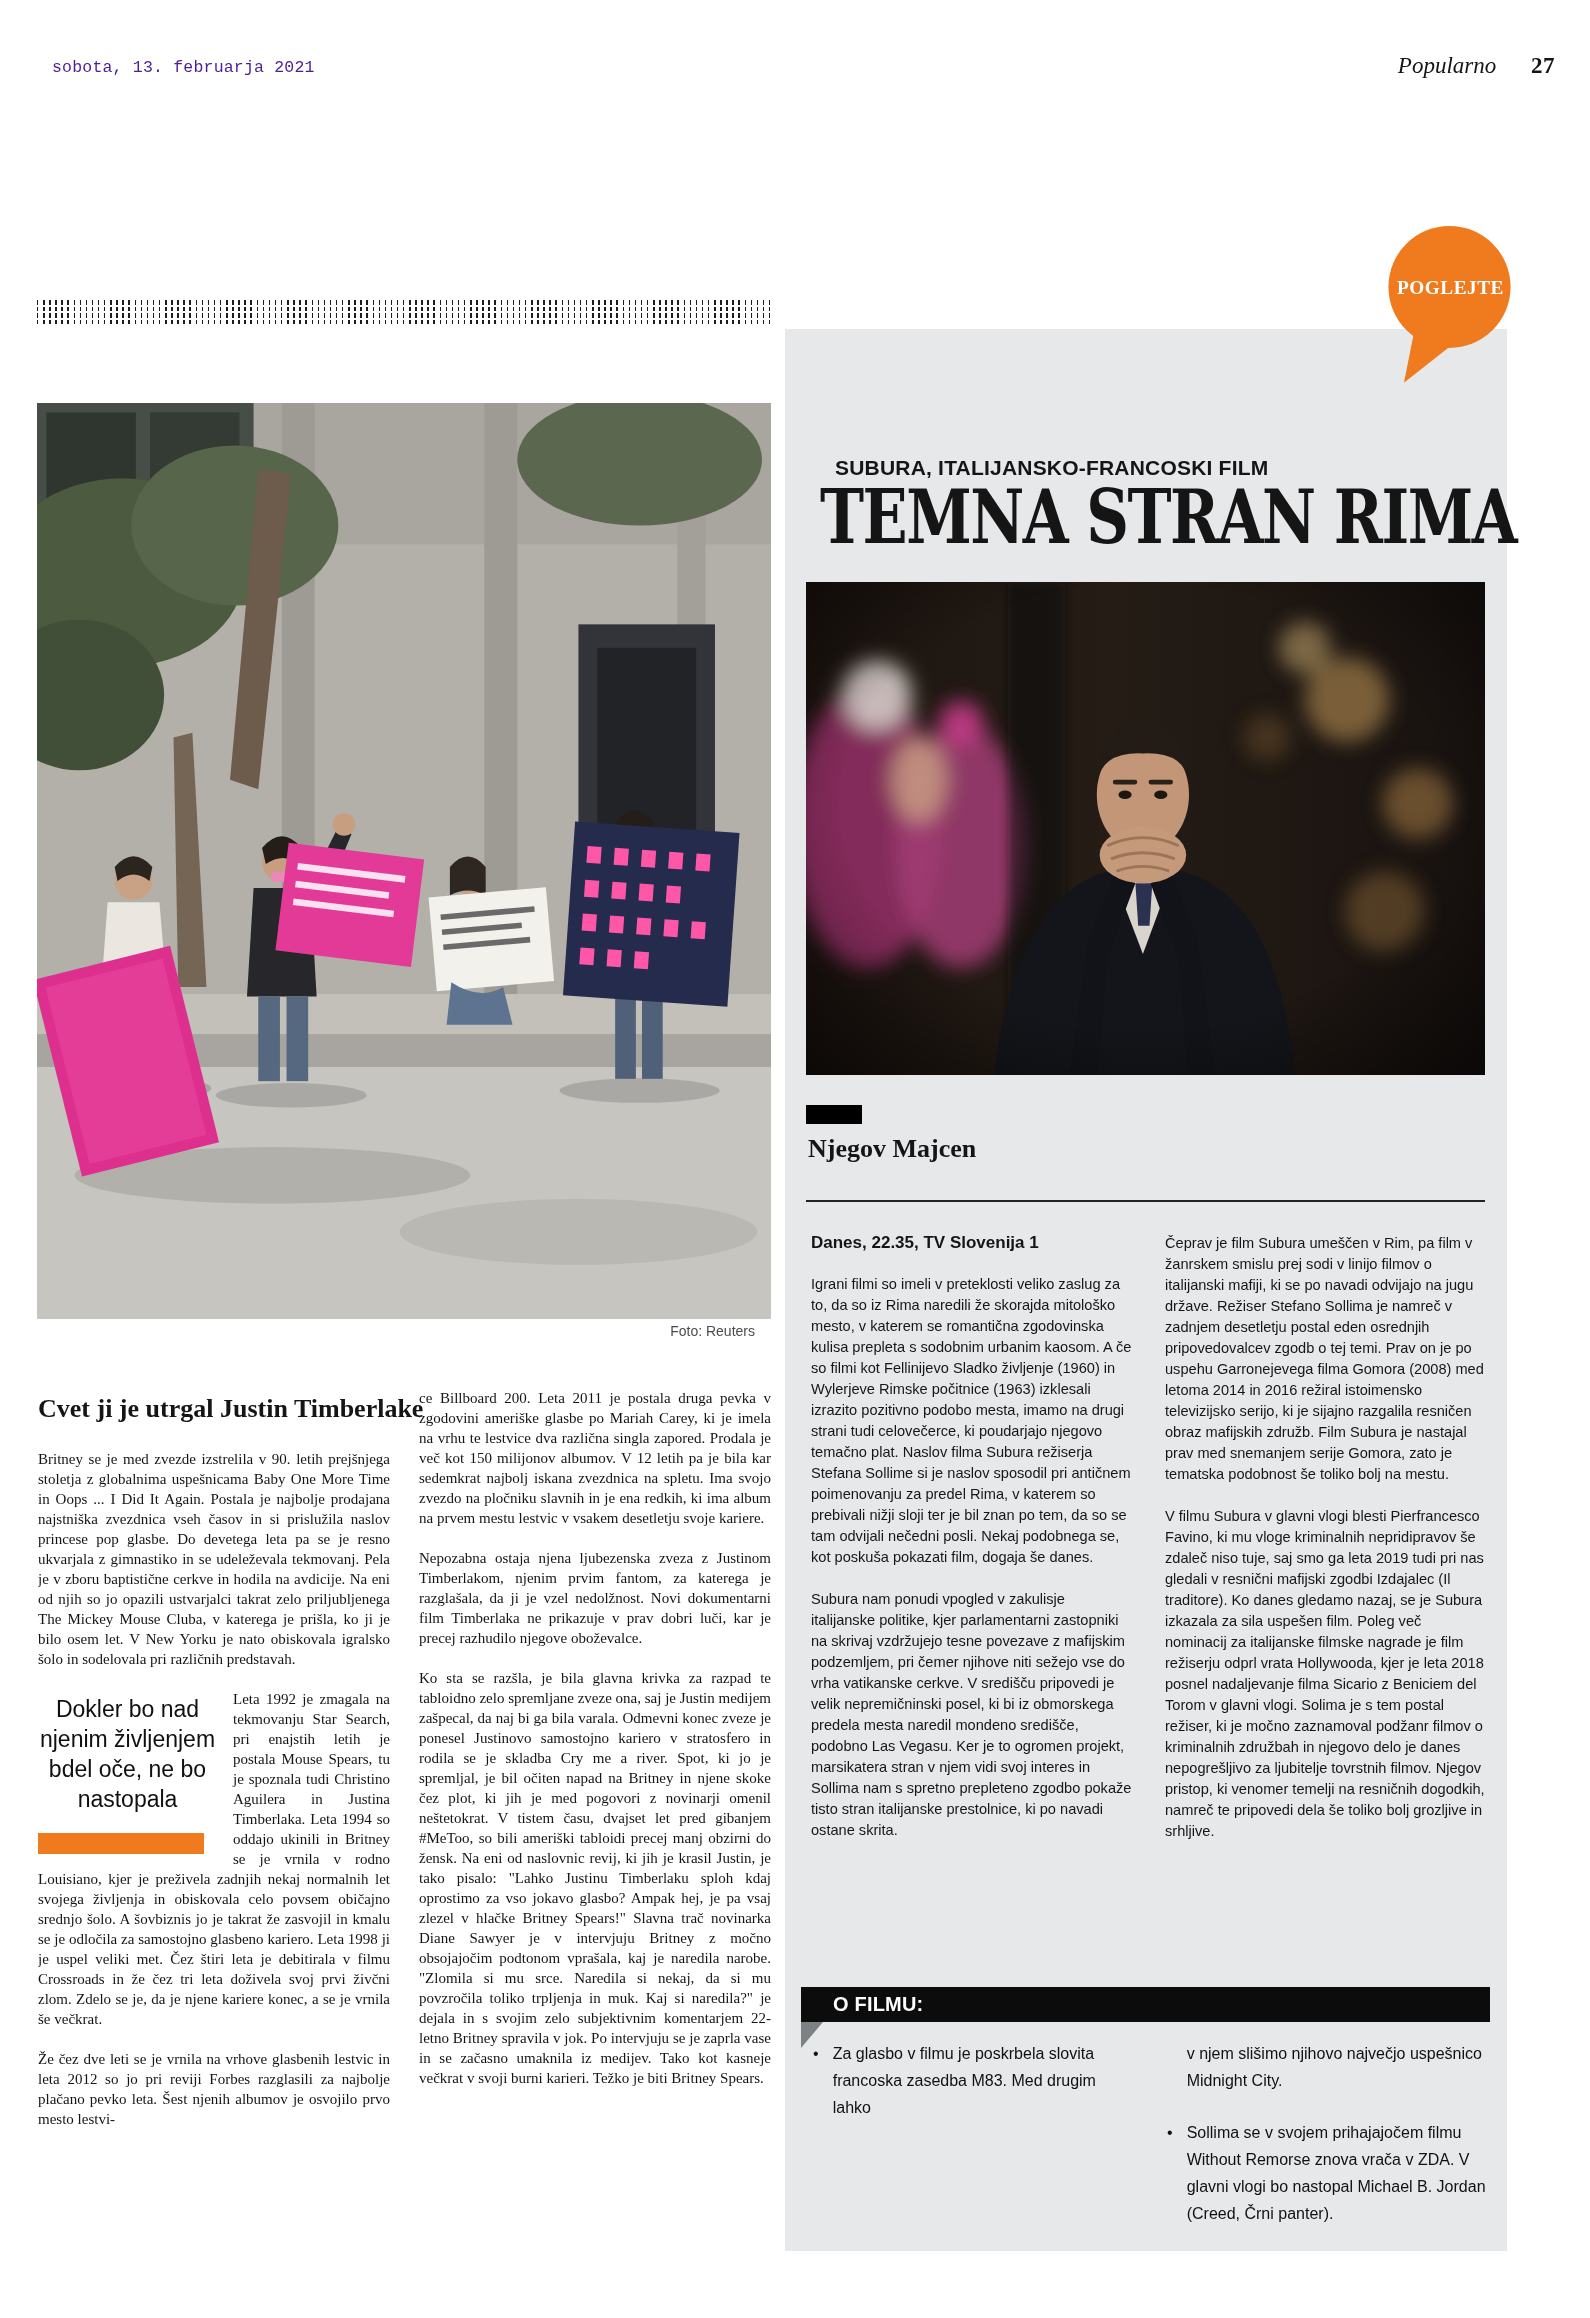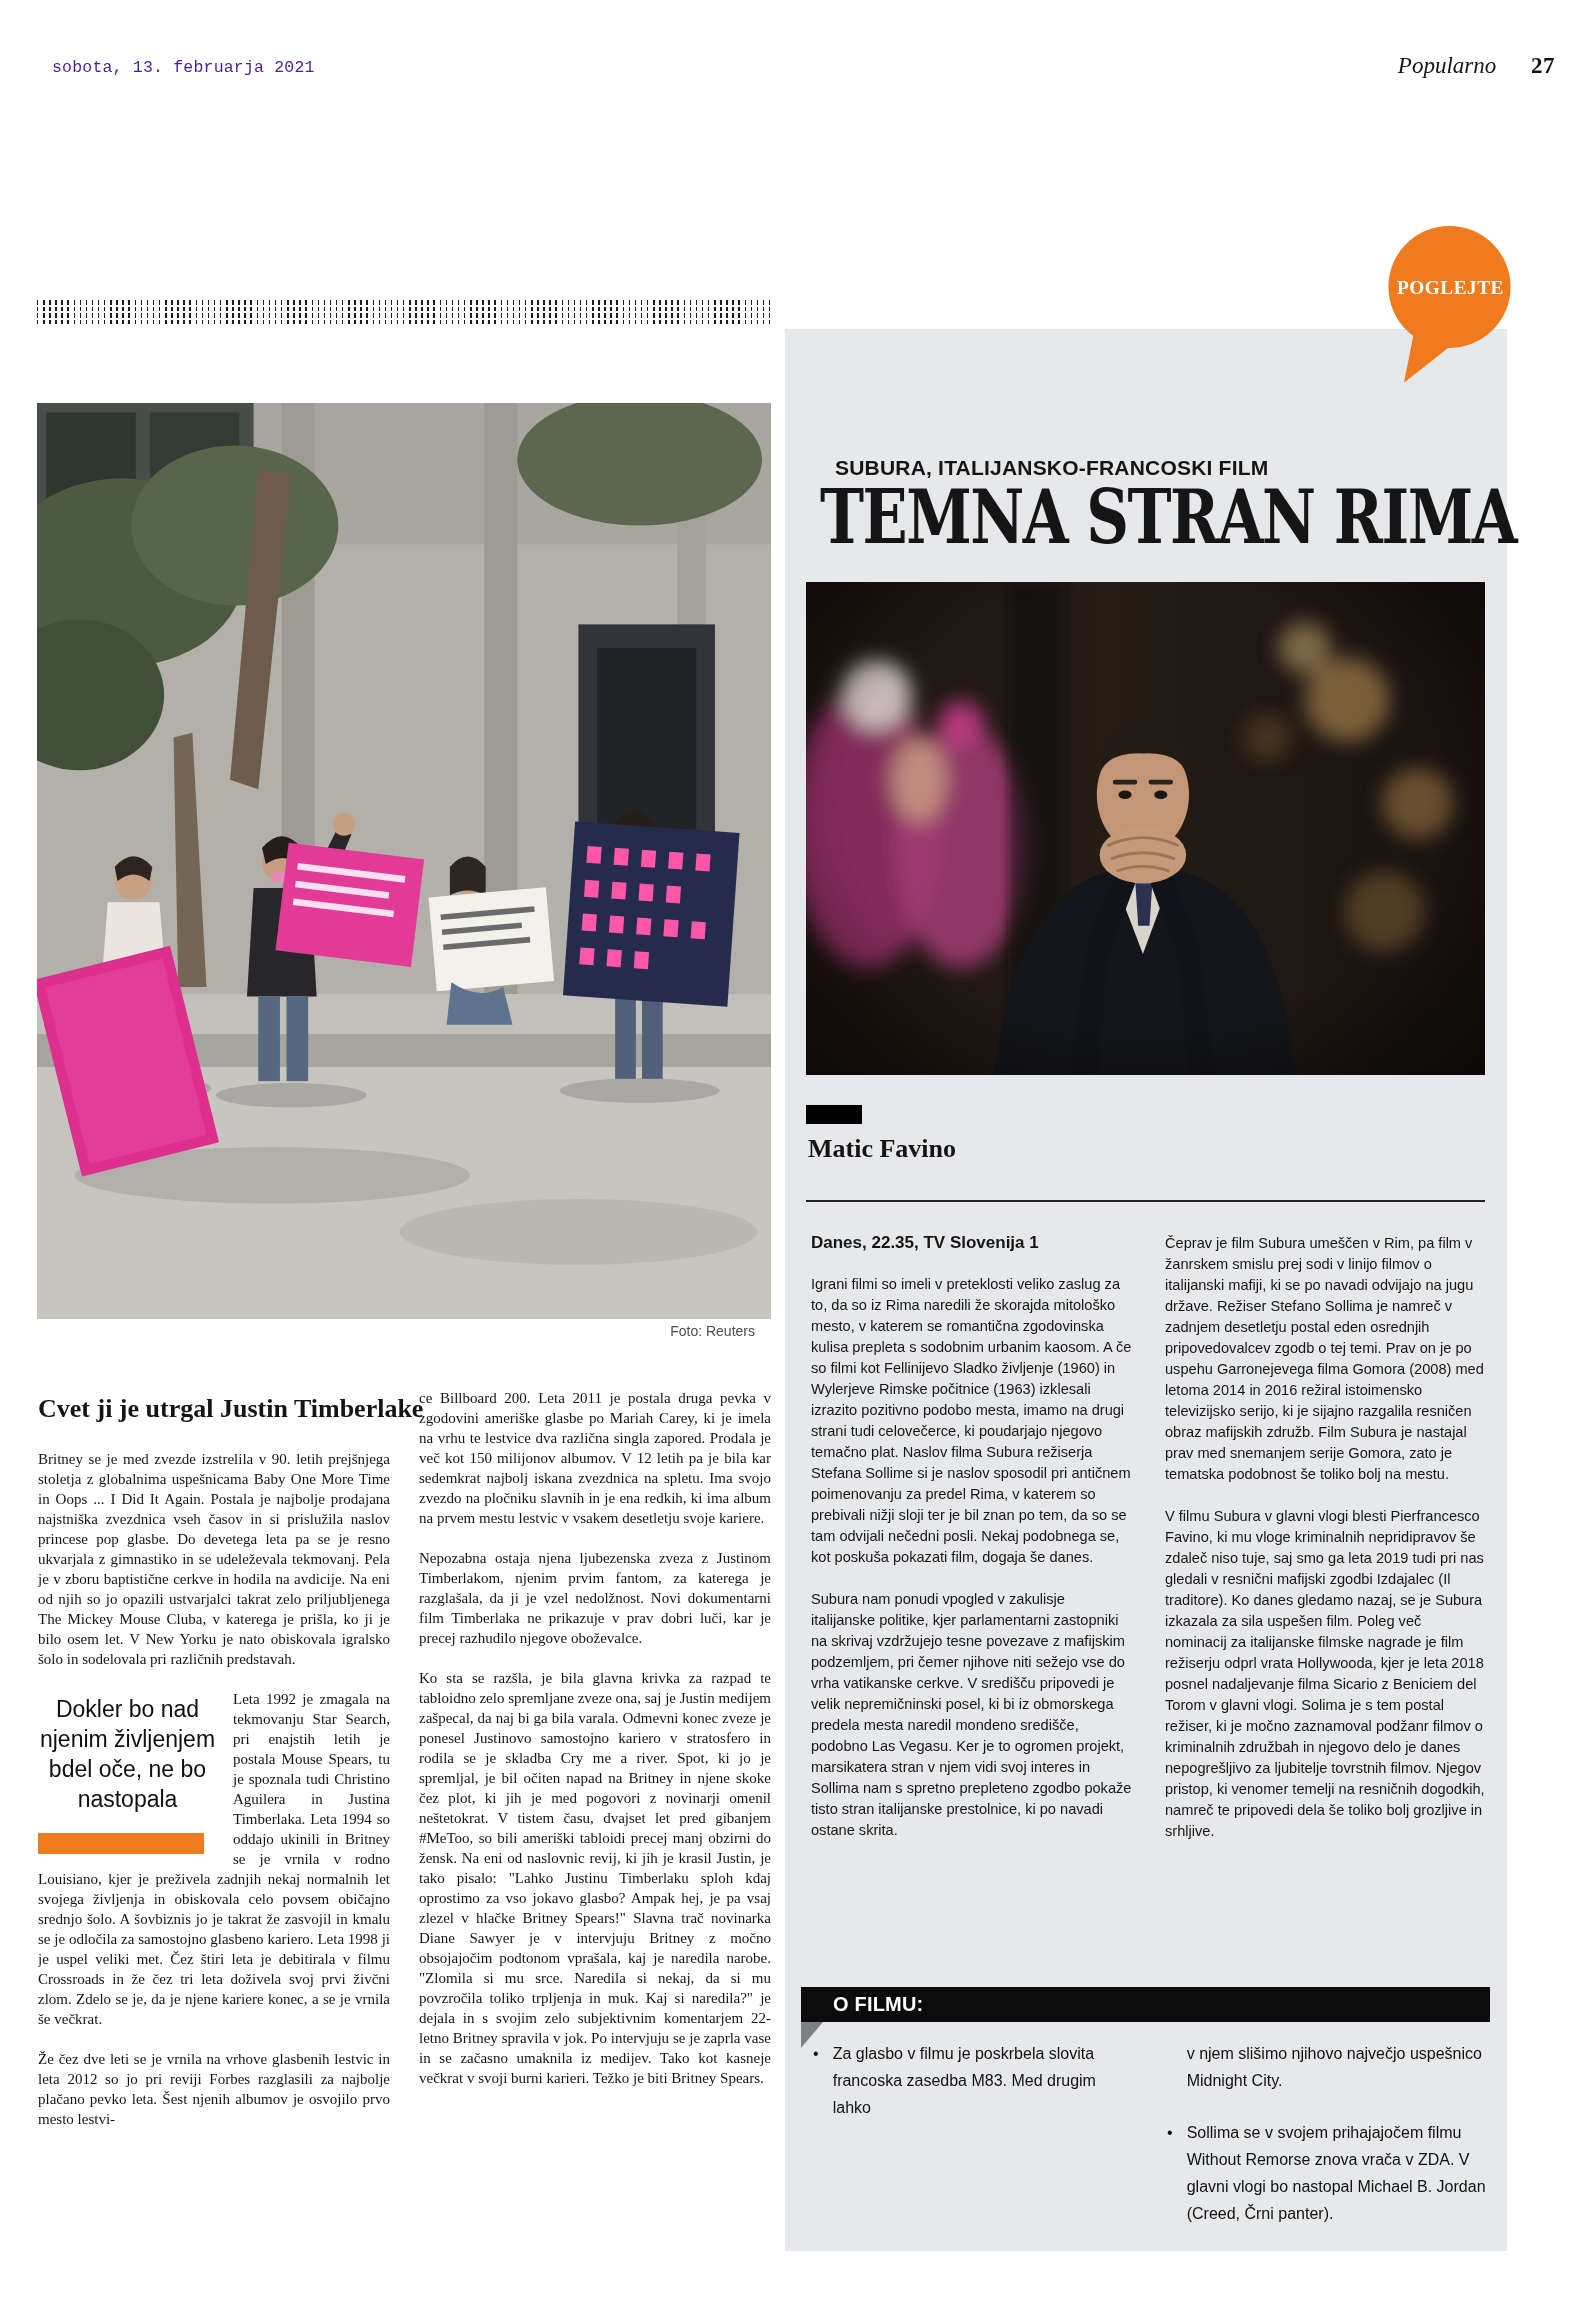--- a/index.html
+++ b/index.html
@@ -256,21 +256,21 @@
         <ellipse cx="716" cy="580" rx="92" ry="60" fill="#c59a7b"></ellipse>
         <path d="M640,560 q76,-34 152,0" stroke="#9c7459" stroke-width="6" fill="none"></path>
         <path d="M648,588 q68,-26 136,0" stroke="#9c7459" stroke-width="6" fill="none"></path>
         <path d="M660,614 q56,-20 112,0" stroke="#9c7459" stroke-width="6" fill="none"></path>
       </g>
       <rect width="1443" height="1047" fill="url(#vig)"></rect>
     </svg>
   </div>
 
   <div class="abs author-block"></div>
-  <div class="abs byline">Matic Favino</div>
+  <div class="abs byline">Njegov Majcen</div>
   <div class="abs rule"></div>
 
   <div class="abs filmcol fcol1">
     <p class="schedule">Danes, 22.35, TV Slovenija 1</p>
     <p class="body">Igrani filmi so imeli v preteklosti veliko zaslug za to, da so iz Rima naredili že skorajda mitološko mesto, v katerem se romantična zgodovinska kulisa prepleta s sodobnim urbanim kaosom. A če so filmi kot Fellinijevo Sladko življenje (1960) in Wylerjeve Rimske počitnice (1963) izklesali izrazito pozitivno podobo mesta, imamo na drugi strani tudi celovečerce, ki poudarjajo njegovo temačno plat. Naslov filma Subura režiserja Stefana Sollime si je naslov sposodil pri antičnem poimenovanju za predel Rima, v katerem so prebivali nižji sloji ter je bil znan po tem, da so se tam odvijali nečedni posli. Nekaj podobnega se, kot poskuša pokazati film, dogaja še danes.</p>
     <p class="body">Subura nam ponudi vpogled v zakulisje italijanske politike, kjer parlamentarni zastopniki na skrivaj vzdržujejo tesne povezave z mafijskim podzemljem, pri čemer njihove niti sežejo vse do vrha vatikanske cerkve. V središču pripovedi je velik nepremičninski posel, ki bi iz obmorskega predela mesta naredil mondeno središče, podobno Las Vegasu. Ker je to ogromen projekt, marsikatera stran v njem vidi svoj interes in Sollima nam s spretno prepleteno zgodbo pokaže tisto stran italijanske prestolnice, ki po navadi ostane skrita.</p>
   </div>
   <div class="abs filmcol fcol2">
     <p class="body">Čeprav je film Subura umeščen v Rim, pa film v žanrskem smislu prej sodi v linijo filmov o italijanski mafiji, ki se po navadi odvijajo na jugu države. Režiser Stefano Sollima je namreč v zadnjem desetletju postal eden osrednjih pripovedovalcev zgodb o tej temi. Prav on je po uspehu Garronejevega filma Gomora (2008) med letoma 2014 in 2016 režiral istoimensko televizijsko serijo, ki je sijajno razgalila resničen obraz mafijskih združb. Film Subura je nastajal prav med snemanjem serije Gomora, zato je tematska podobnost še toliko bolj na mestu.</p>
     <p class="body">V filmu Subura v glavni vlogi blesti Pierfrancesco Favino, ki mu vloge kriminalnih nepridipravov še zdaleč niso tuje, saj smo ga leta 2019 tudi pri nas gledali v resnični mafijski zgodbi Izdajalec (Il traditore). Ko danes gledamo nazaj, se je Subura izkazala za sila uspešen film. Poleg več nominacij za italijanske filmske nagrade je film režiserju odprl vrata Hollywooda, kjer je leta 2018 posnel nadaljevanje filma Sicario z Beniciem del Torom v glavni vlogi. Solima je s tem postal režiser, ki je močno zaznamoval podžanr filmov o kriminalnih združbah in njegovo delo je danes nepogrešljivo za ljubitelje tovrstnih filmov. Njegov pristop, ki venomer temelji na resničnih dogodkih, namreč te pripovedi dela še toliko bolj grozljive in srhljive.</p>

